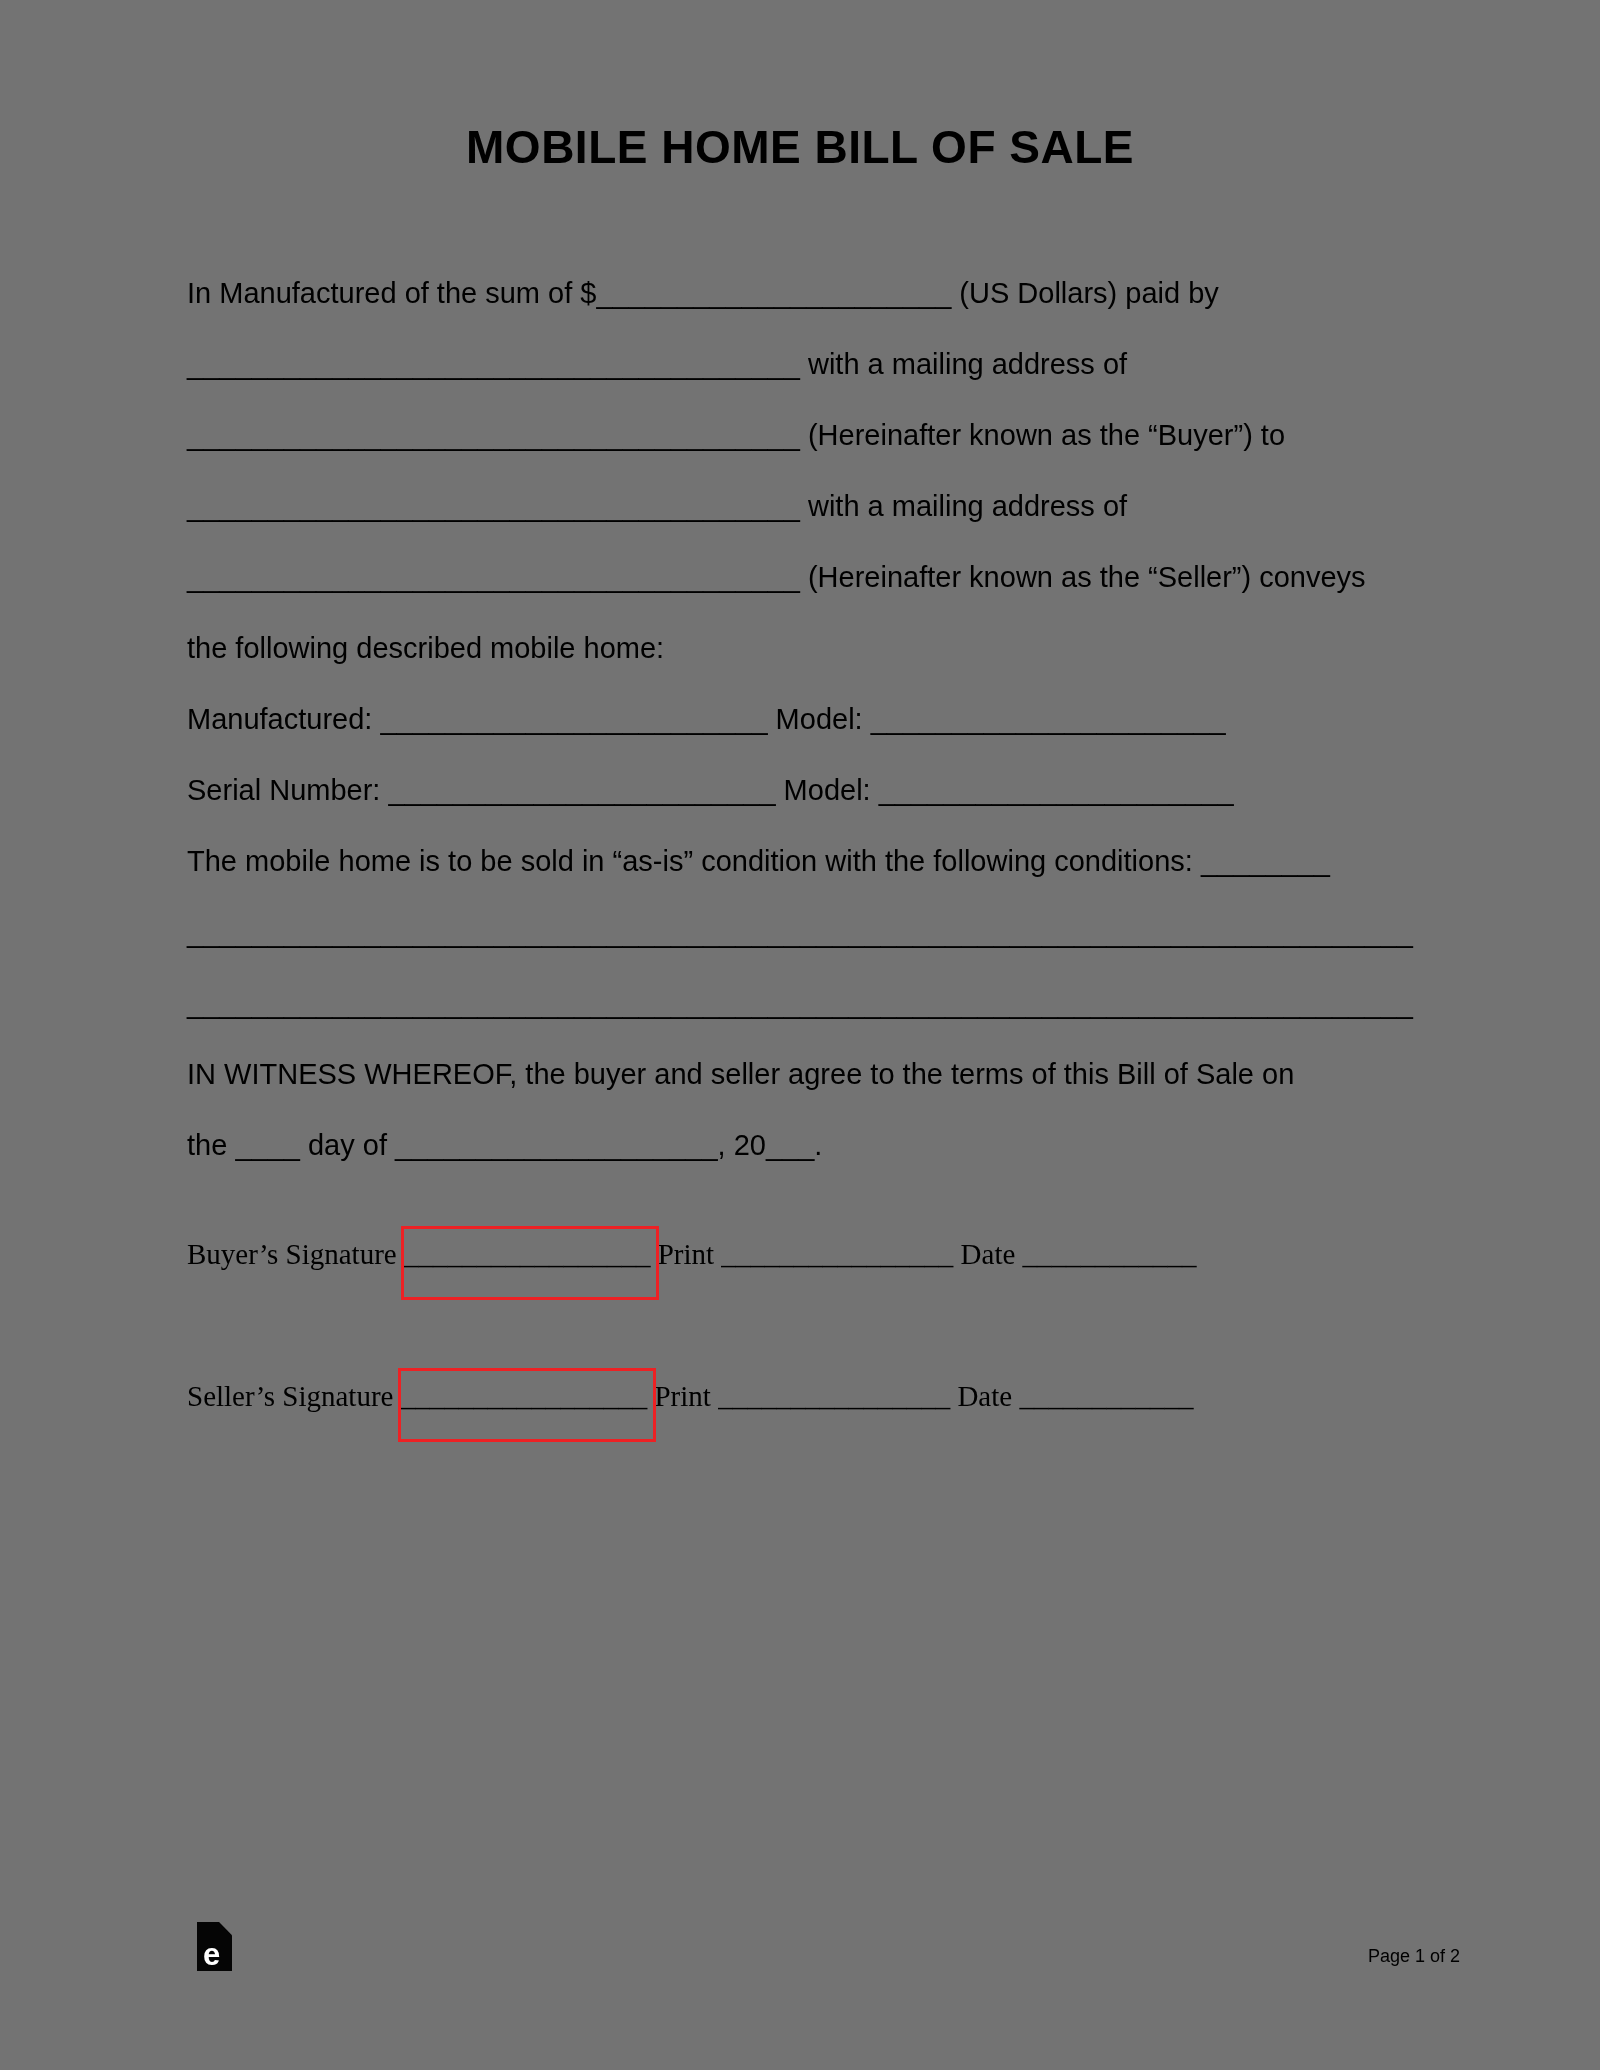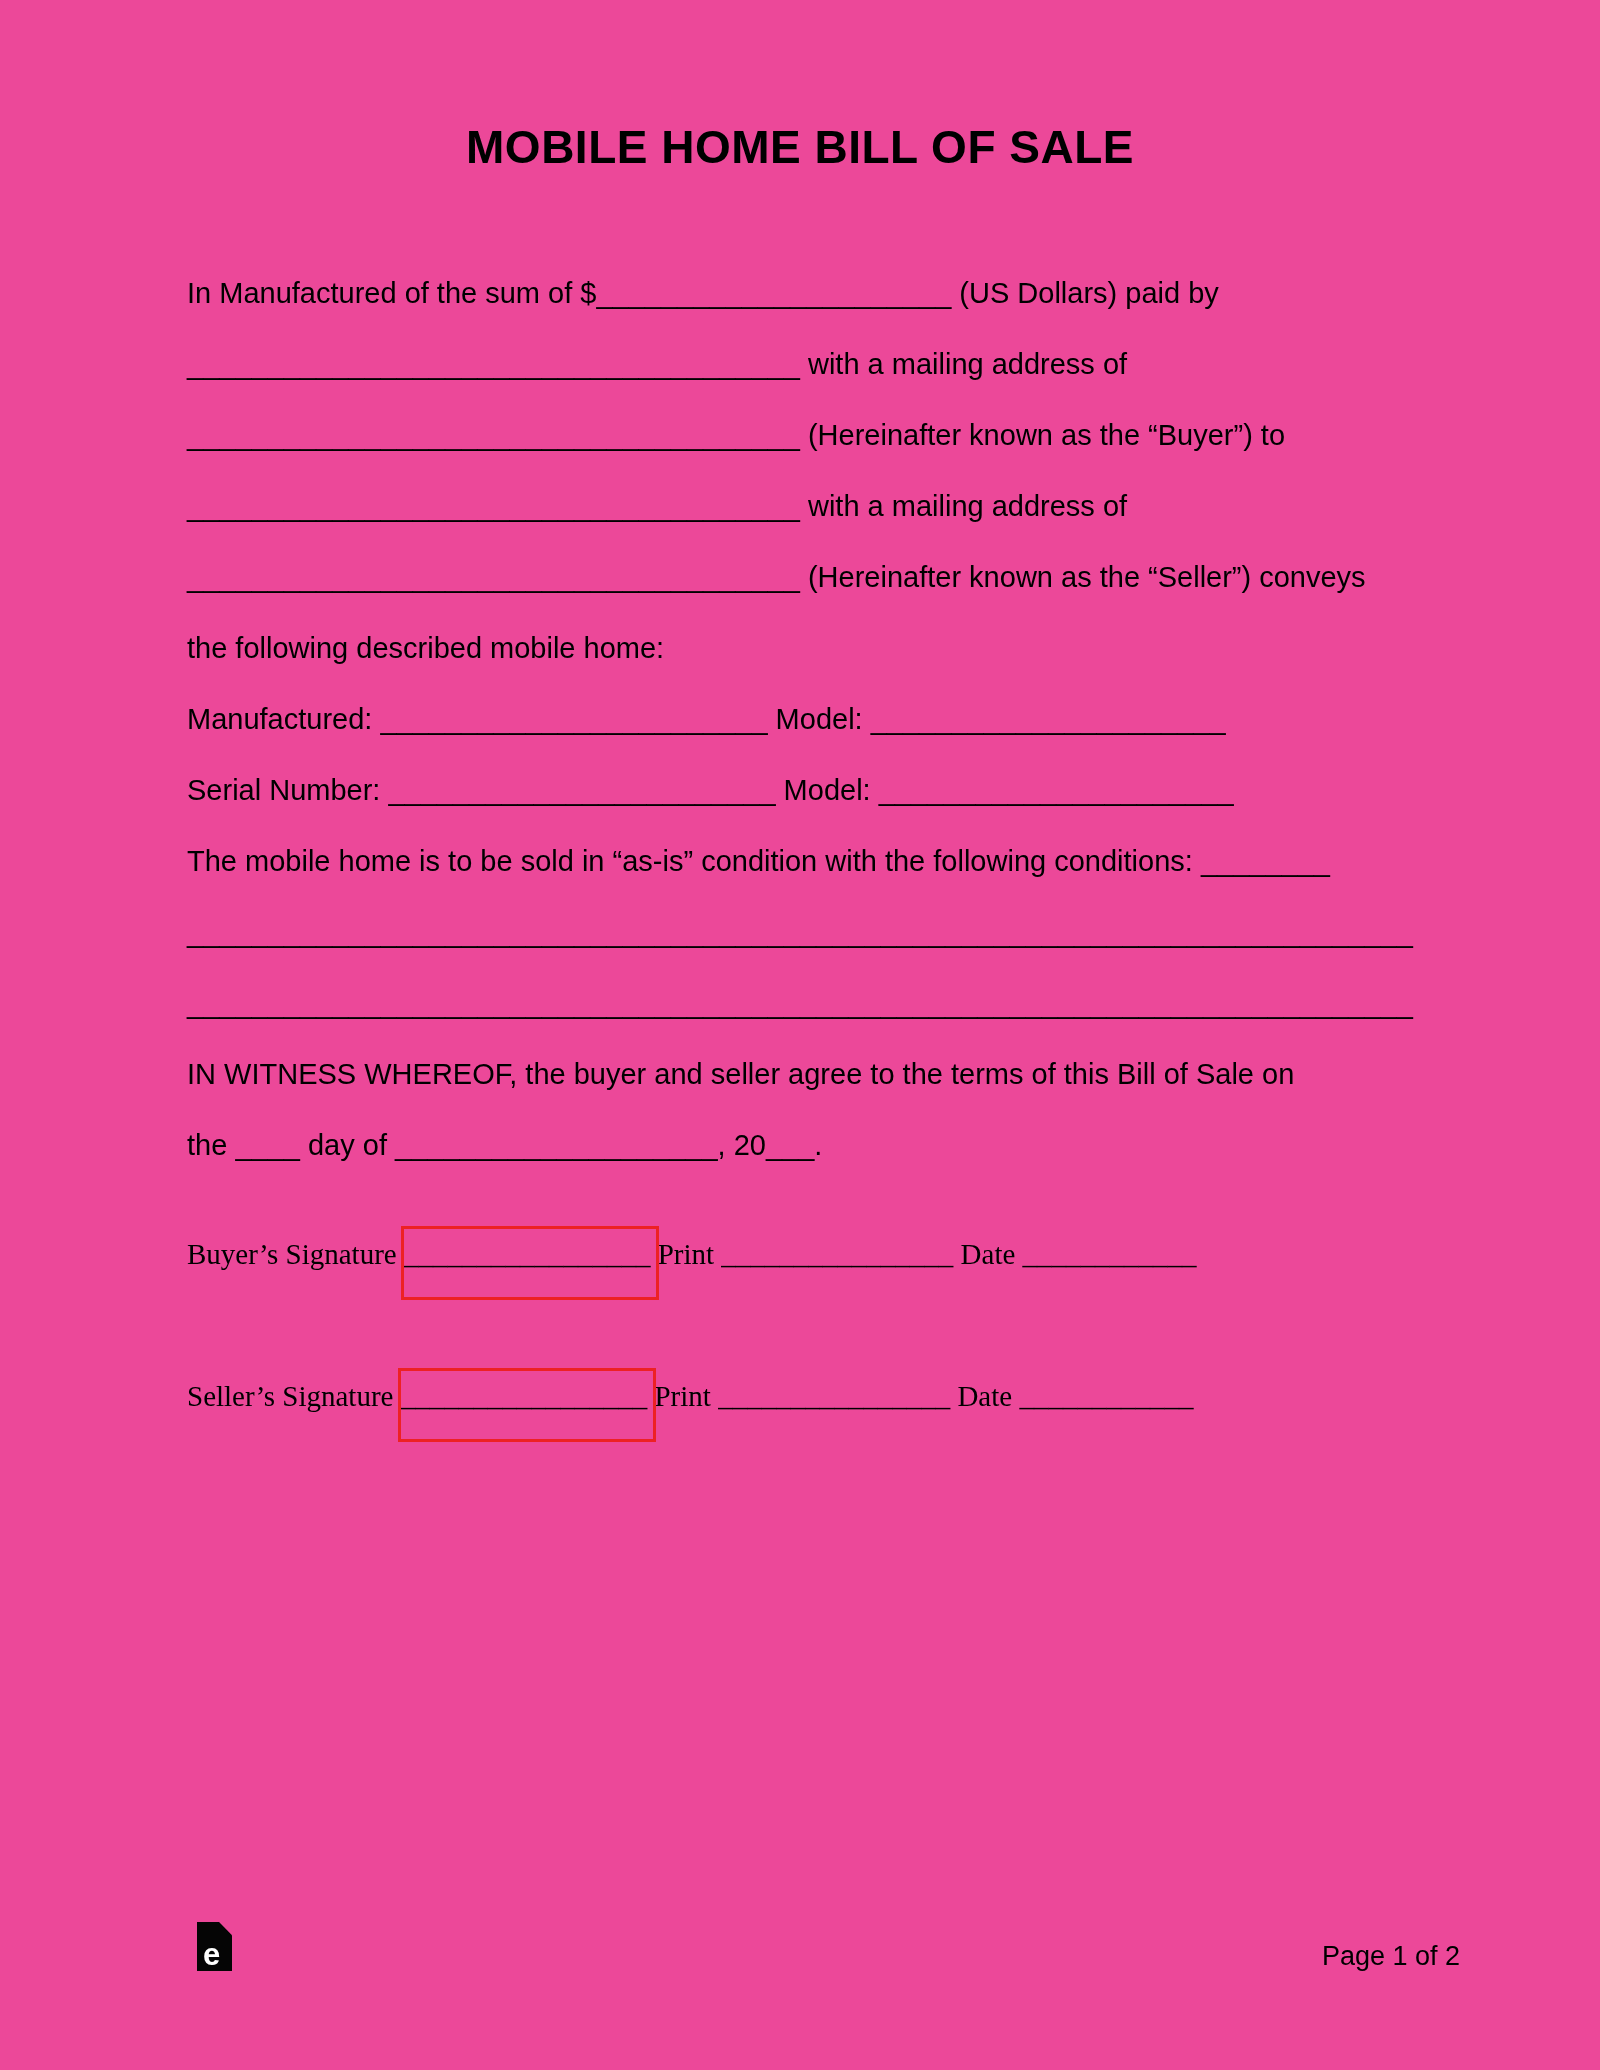--- a/index.html
+++ b/index.html
@@ -50,26 +50,26 @@
     position:absolute; left:22px; top:2px; width:12px; height:11px;
     background:#050505;
     -webkit-clip-path:polygon(0 0, 0 100%, 100% 100%);
     clip-path:polygon(0 0, 0 100%, 100% 100%);
   }
   .logo-e {
     position:absolute; left:6px; bottom:1px;
     color:#ffffff; font-size:31px; line-height:1; font-weight:bold;
     font-family:"Liberation Sans", sans-serif;
   }
-  .page-num { position:absolute; top:1941px; right:140px; font-size:27px; line-height:30px; }
+  .page-num { position:absolute; top:1941px; right:140px; font-size:18px; line-height:30px; }
 </style>
 </head>
 <body>
 
-<div class="page" style="background: #ec4899; color: rgb(0, 0, 0);">
+<div class="page" style="background: #737373; color: rgb(0, 0, 0);">
 
   <h1 class="title">MOBILE HOME BILL OF SALE</h1>
 
   <div class="content">
 
     <div class="line"><span>In Manufactured of the sum of $</span><span>______________________</span><span> (US Dollars) paid by</span></div>
 
     <div class="line"><span>______________________________________</span><span> with a mailing address of</span></div>
 
     <div class="line"><span>______________________________________</span><span> (Hereinafter known as the “Buyer”) to</span></div>

